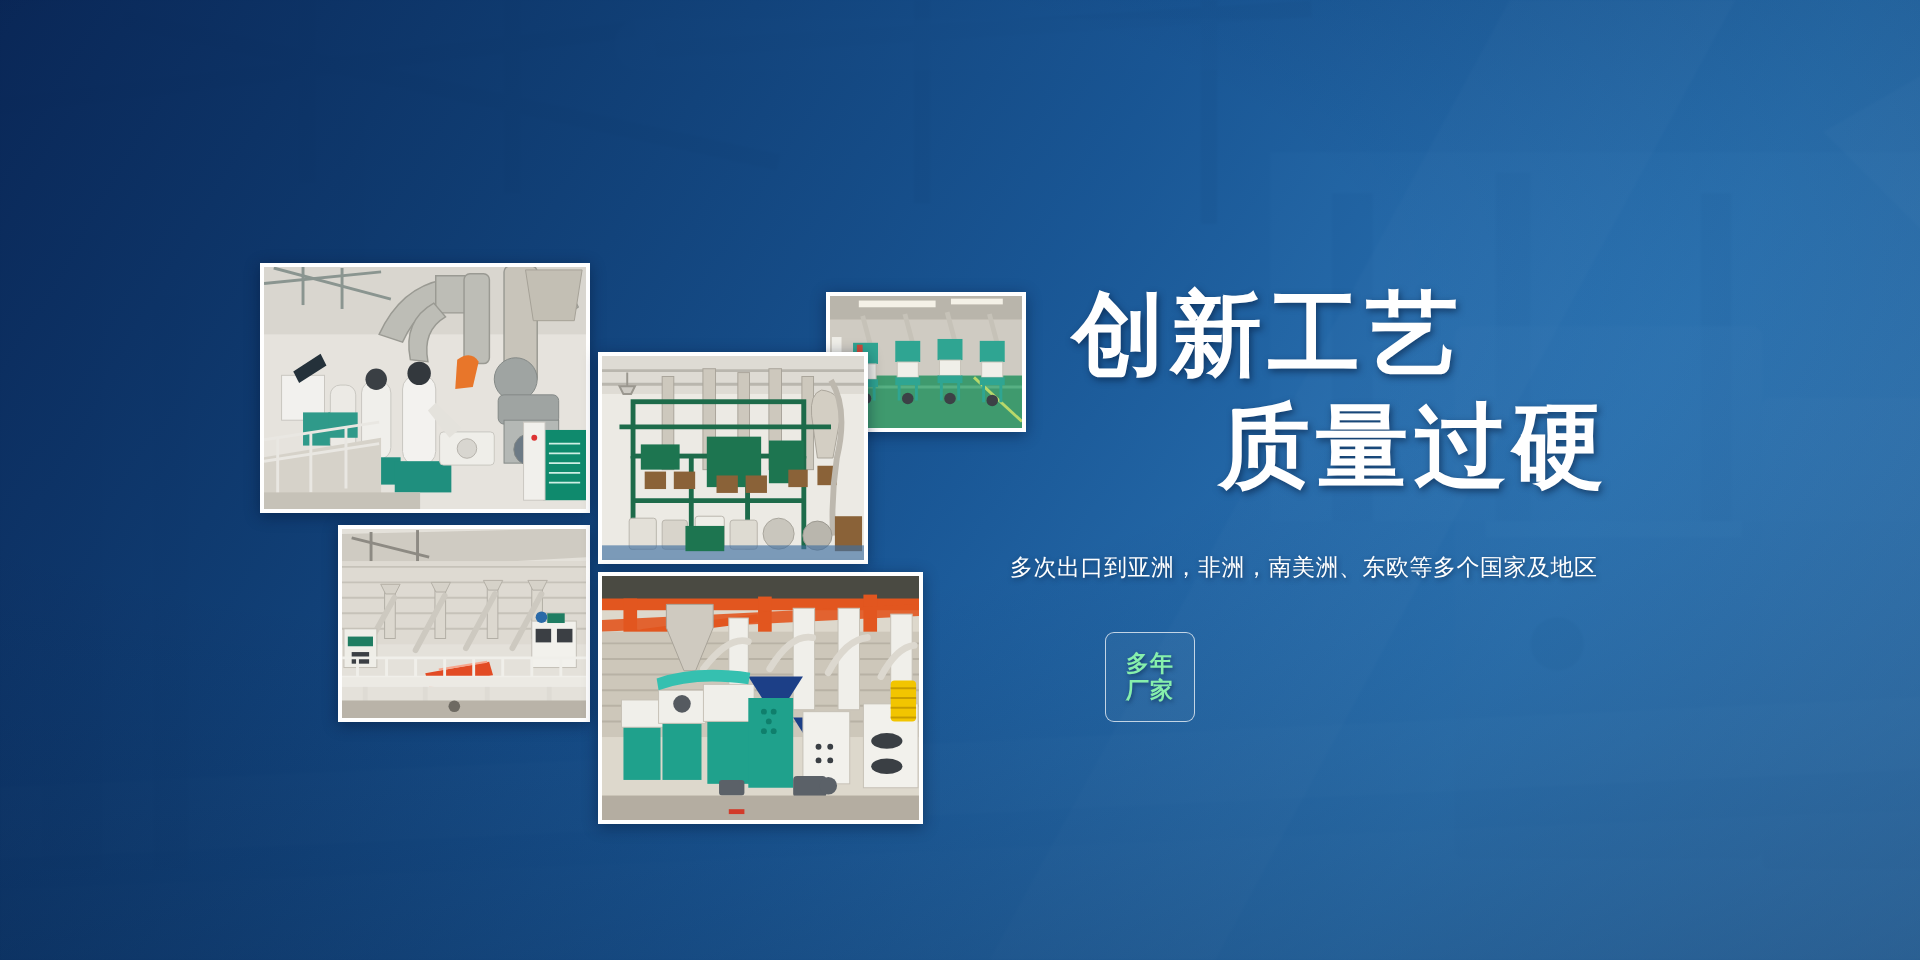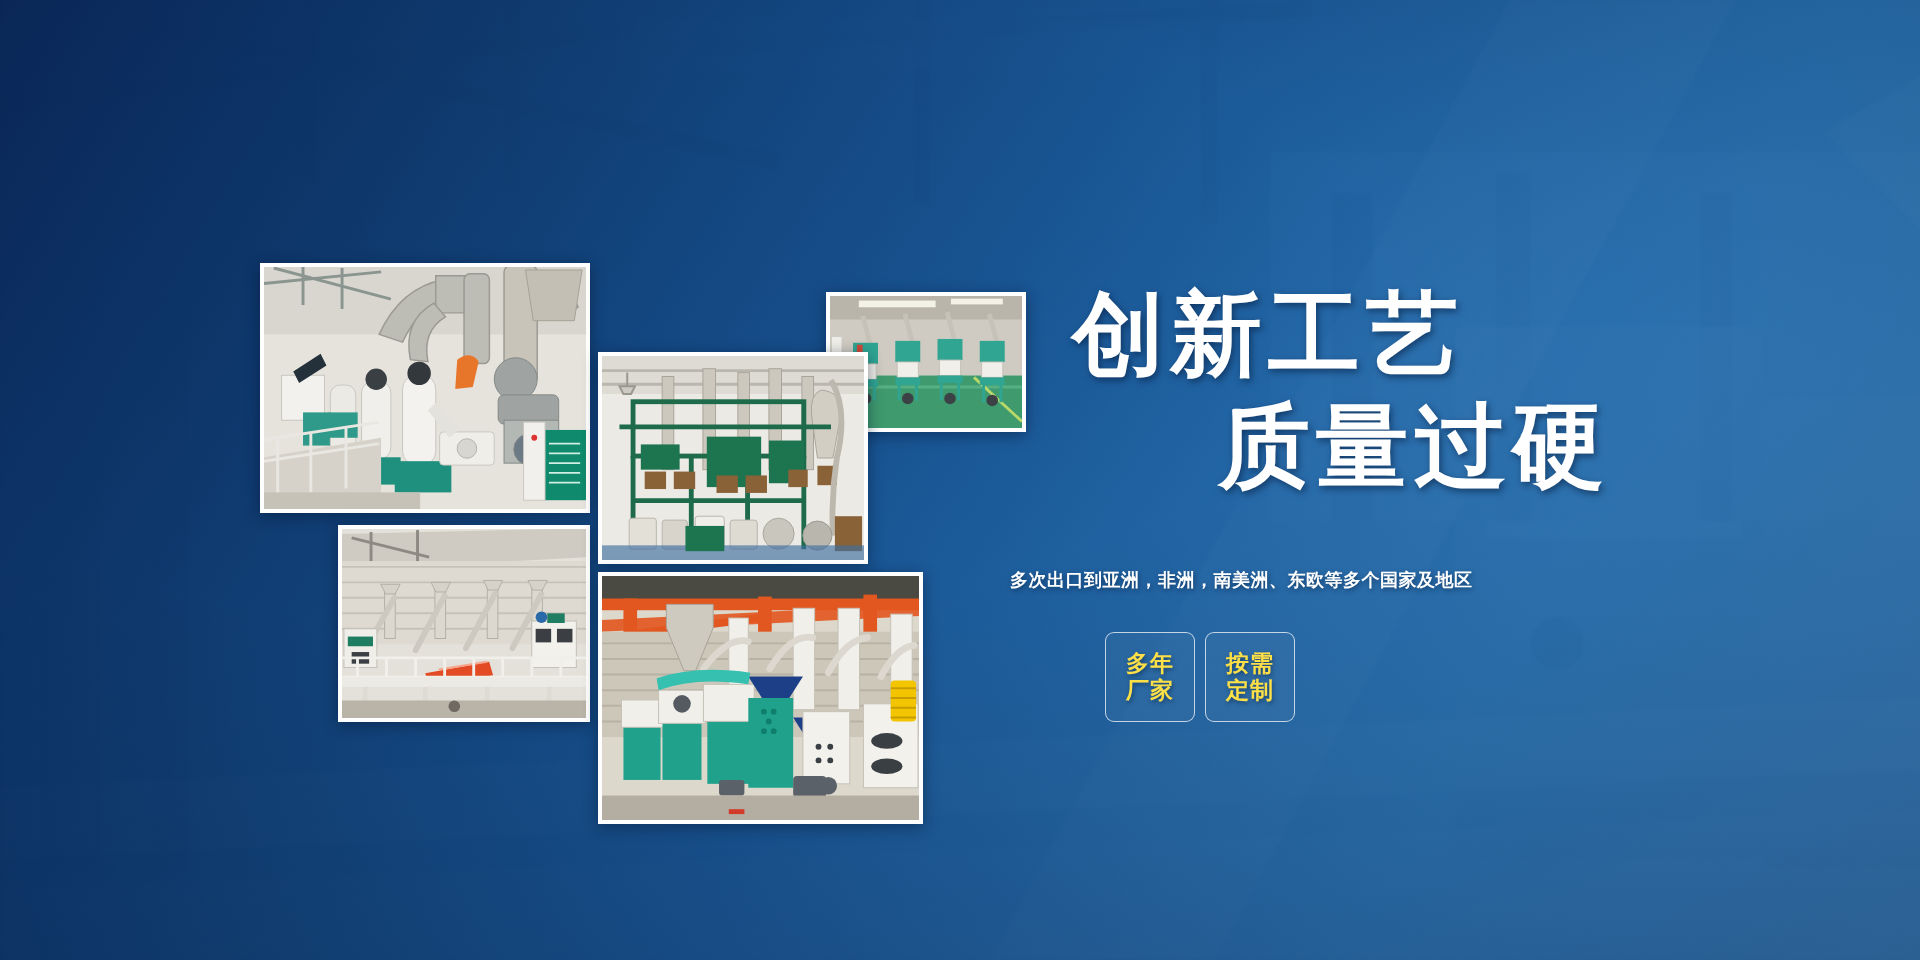--- a/index.html
+++ b/index.html
@@ -41,29 +41,29 @@
   .shot-5{left:598px;top:572px;width:325px;height:252px;z-index:5;}
 
   
   .copy{position:absolute;left:1000px;top:240px;width:830px;height:560px;}
 
   .headline{color:#fff;font-weight:700;letter-spacing:6px;
     text-shadow:2px 3px 7px rgba(3,22,52,.55);line-height:1;}
   .h-l1{position:absolute;left:72px;top:48px;font-size:92px;}
   .h-l2{position:absolute;left:182px;top:160px;font-size:92px;margin-left:36px;}
 
-  .subtitle{position:absolute;left:10px;top:328px;
-    color:#fff;font-size:18px;font-weight:700;letter-spacing:.5px;
+  .subtitle{position:absolute;left:10px;top:312px;
+    color:#fff;font-size:23px;font-weight:400;letter-spacing:.5px;
     text-shadow:1px 2px 5px rgba(3,22,52,.5);white-space:nowrap;}
 
   .badges{position:absolute;left:105px;top:392px;display:flex;gap:10px;}
   .badge{width:88px;height:88px;border:1.5px solid rgba(255,255,255,.72);
     border-radius:9px;display:flex;flex-direction:column;
     align-items:center;justify-content:center;
-    color:#fde047;font-size:23px;font-weight:700;line-height:1.18;
+    color:#86efac;font-size:23px;font-weight:700;line-height:1.18;
     letter-spacing:1px;text-shadow:1px 2px 4px rgba(3,22,52,.5);
     background:rgba(255,255,255,.04);}
 </style>
 </head>
 <body>
 
 <div class="banner">
 
   <div class="bg-base"></div>
 
@@ -522,19 +522,15 @@
     <div class="headline h-l1">创新工艺</div>
     <div class="headline h-l2">质量过硬</div>
 
     <div class="subtitle">多次出口到亚洲，非洲，南美洲、东欧等多个国家及地区</div>
 
     <div class="badges">
       <div class="badge">
         <span>多年</span>
         <span>厂家</span>
       </div>
-      <div class="badge">
-        <span>按需</span>
-        <span>定制</span>
-      </div>
     </div>
   </div>
 </div>
 
 </body></html>

